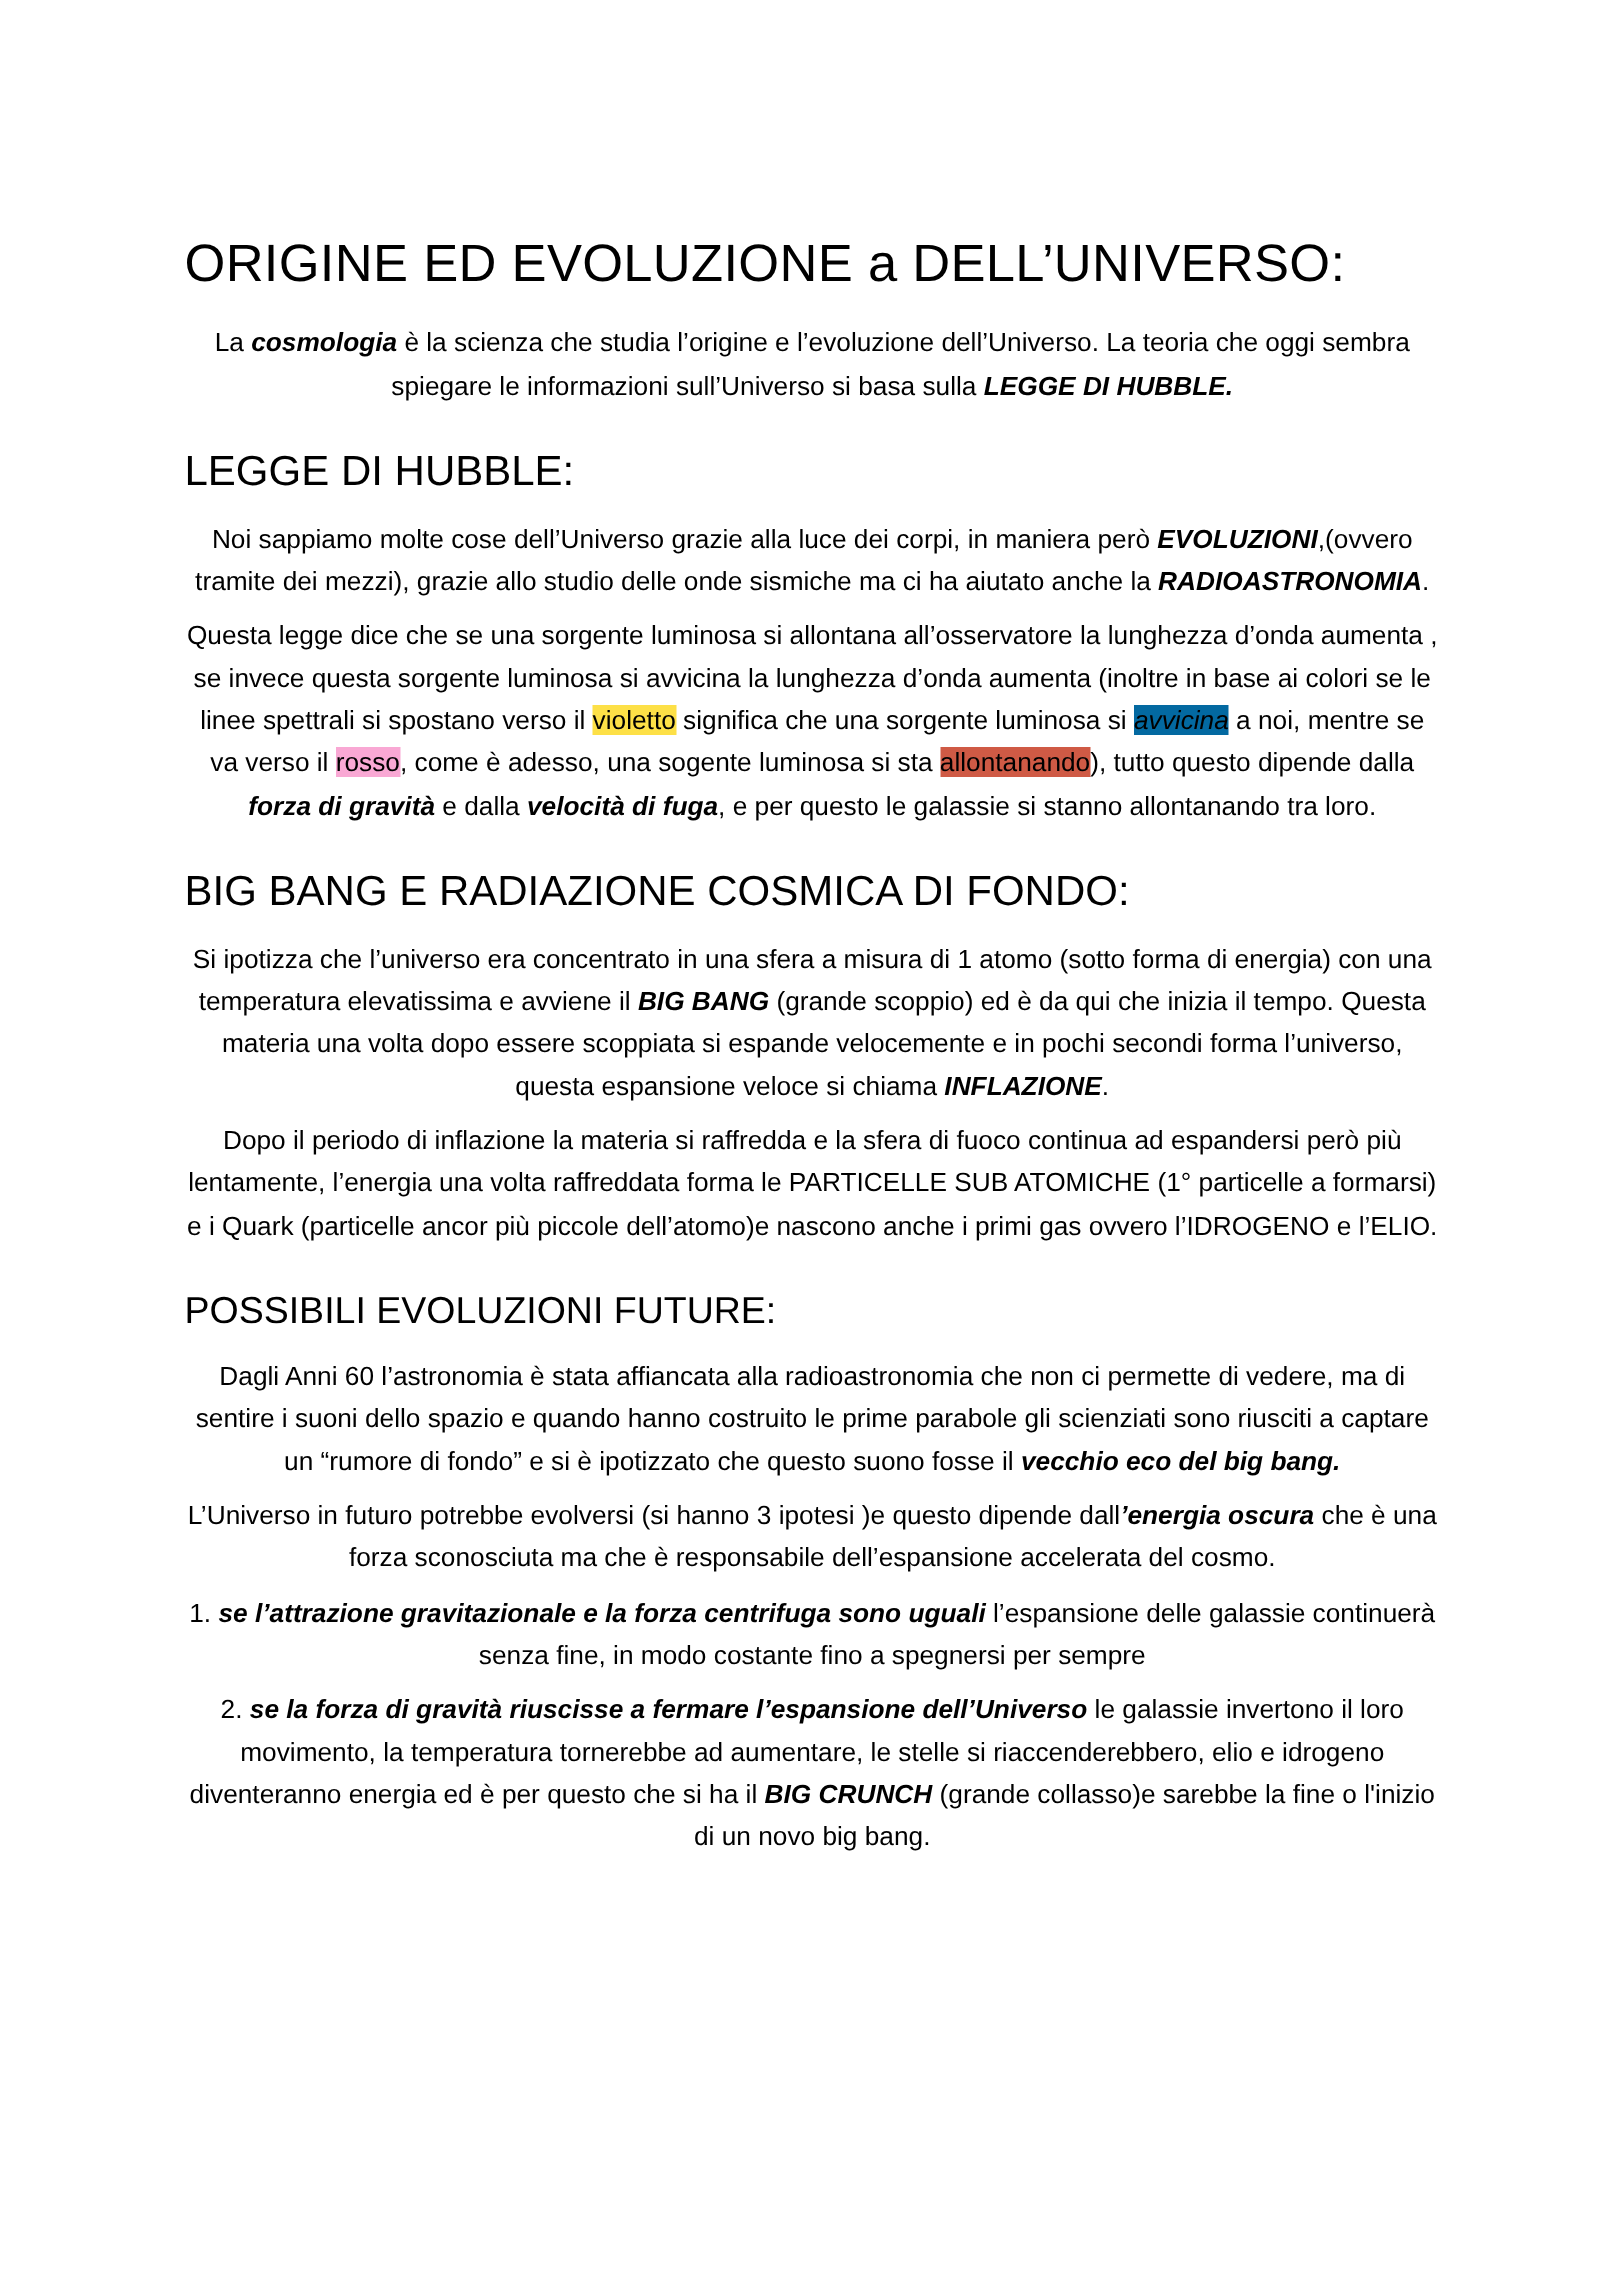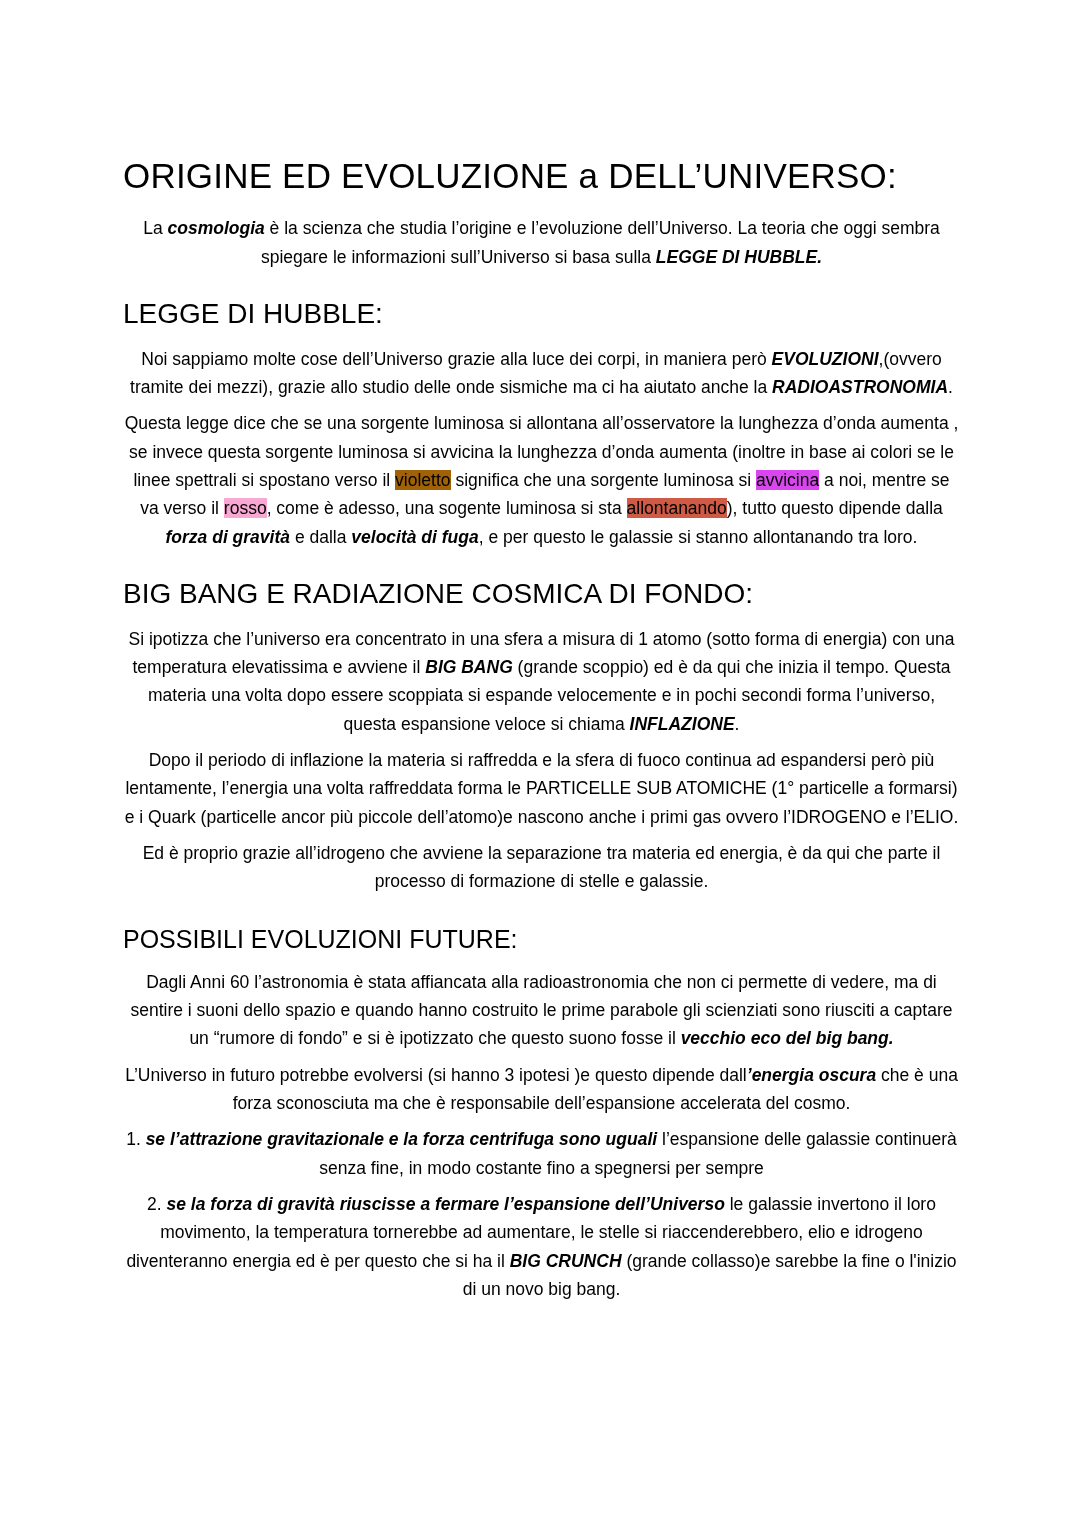--- a/index.html
+++ b/index.html
@@ -46,24 +46,25 @@
     text-align: center;
   }
   .para-block {
     margin-bottom: 8px;
   }
   .bi {
     font-weight: bold;
     font-style: italic;
   }
   .hl-violet {
-    background: #a16207;
+    background: #fde047;
   }
   .hl-violet-light {
-    background: #d946ef;
+    background: #0369a1;
+    font-style: italic;
   }
   .hl-red {
     background: #f9a8d4;
   }
   .hl-red-dark {
     background: #cf5a45;
   }
 </style>
 </head>
 <body>
@@ -89,23 +90,20 @@
   <h2 class="section-title">BIG BANG E RADIAZIONE COSMICA DI FONDO:</h2>
 
   <div class="para-block">
     <p class="body"><span>Si ipotizza che l’universo era concentrato in una sfera a misura di 1 atomo (sotto forma di energia) con una temperatura elevatissima e avviene il </span><span class="bi">BIG BANG</span><span> (grande scoppio) ed è da qui che inizia il tempo. Questa materia una volta dopo essere scoppiata si espande velocemente e in pochi secondi forma l’universo, questa espansione veloce si chiama </span><span class="bi">INFLAZIONE</span><span>.</span></p>
   </div>
 
   <div class="para-block">
     <p class="body">Dopo il periodo di inflazione la materia si raffredda e la sfera di fuoco continua ad espandersi però più lentamente, l’energia una volta raffreddata forma le PARTICELLE SUB ATOMICHE (1° particelle a formarsi) e i Quark (particelle ancor più piccole dell’atomo)e nascono anche i primi gas ovvero l’IDROGENO e l’ELIO.</p>
   </div>
 
-  <div class="para-block">
-    <p class="body">Ed è proprio grazie all’idrogeno che avviene la separazione tra materia ed energia, è da qui che parte il processo di formazione di stelle e galassie.</p>
-  </div>
 
   <h2 class="section-title gray">POSSIBILI EVOLUZIONI FUTURE:</h2>
 
   <div class="para-block">
     <p class="body"><span>Dagli Anni 60 l’astronomia è stata affiancata alla radioastronomia che non ci permette di vedere, ma di sentire i suoni dello spazio e quando hanno costruito le prime parabole gli scienziati sono riusciti a captare un “rumore di fondo” e si è ipotizzato che questo suono fosse il </span><span class="bi">vecchio eco del big bang.</span></p>
   </div>
 
   <div class="para-block">
     <p class="body"><span>L’Universo in futuro potrebbe evolversi (si hanno 3 ipotesi )e questo dipende dall</span><span class="bi">’energia oscura</span><span> che è una forza sconosciuta ma che è responsabile dell’espansione accelerata del cosmo.</span></p>
   </div>

